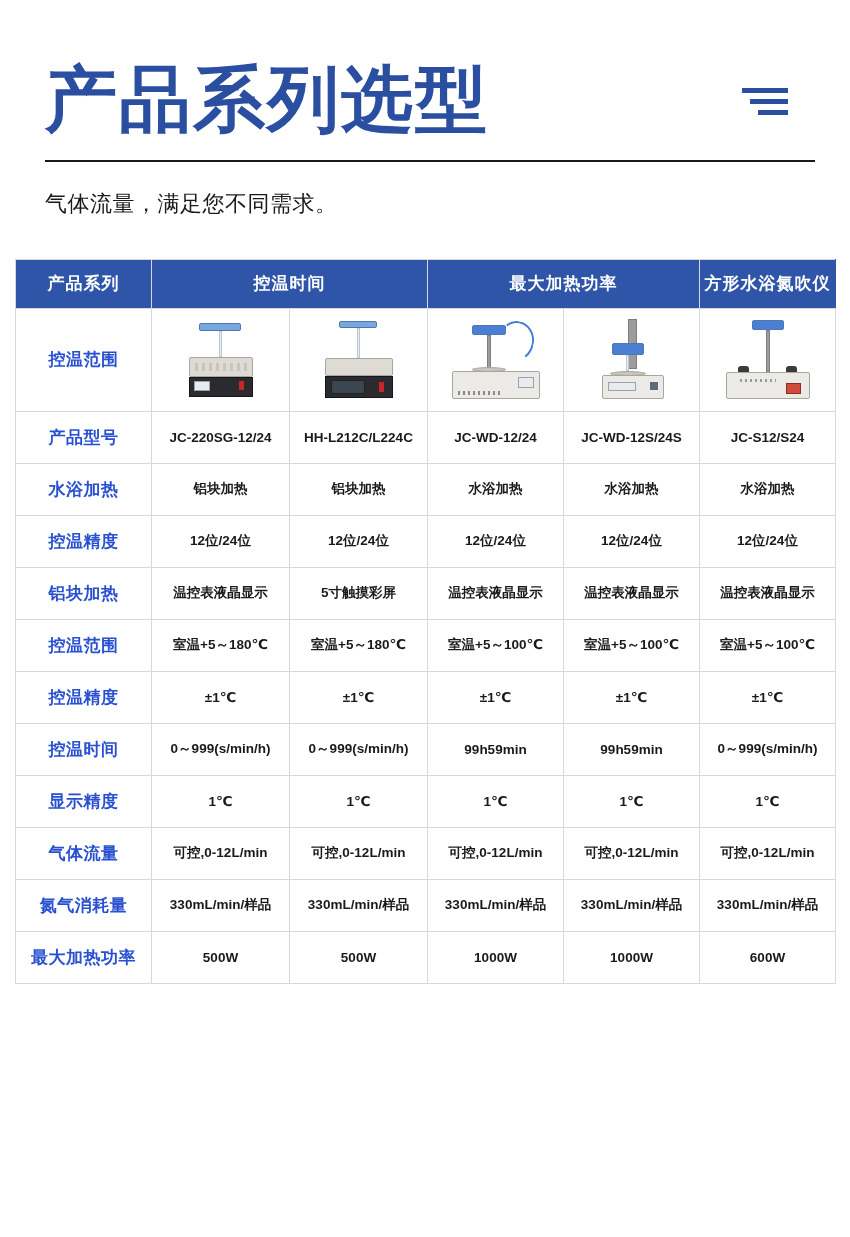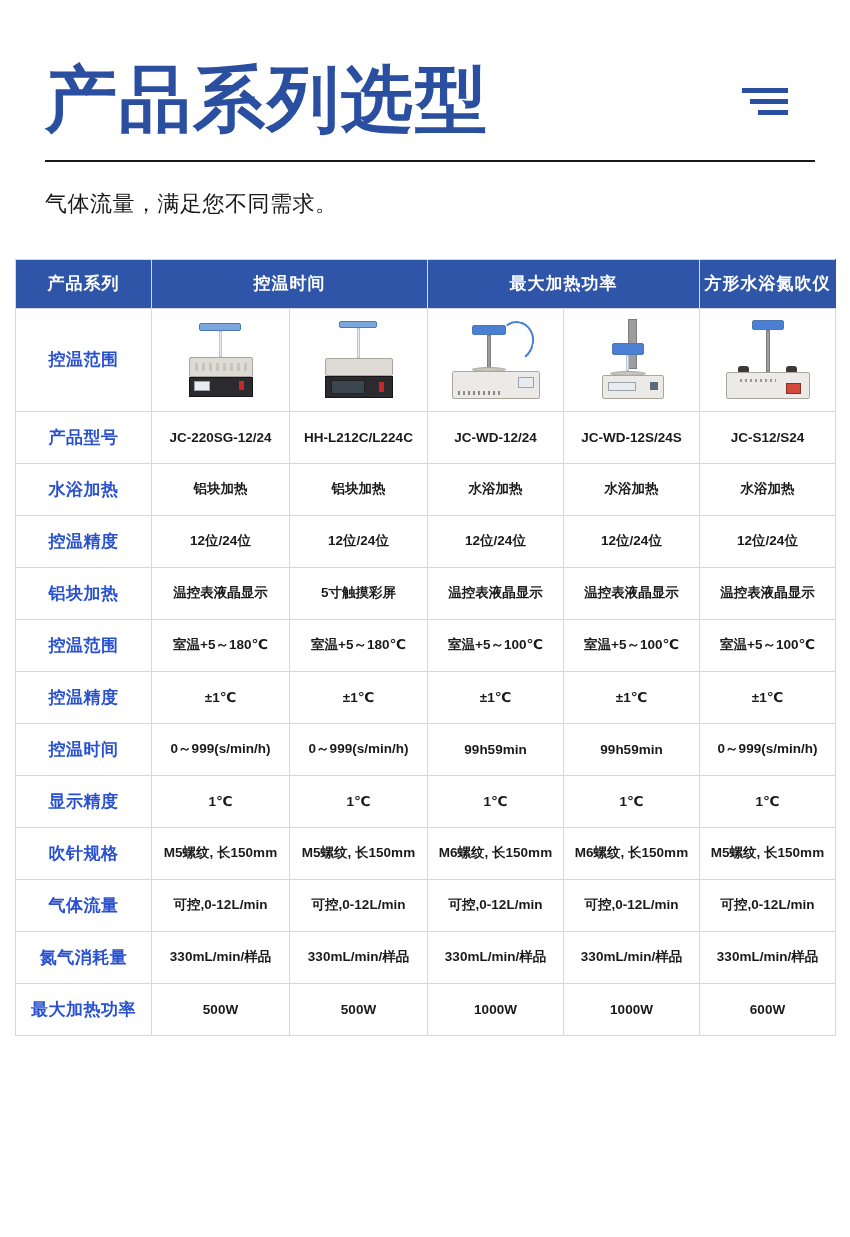--- a/index.html
+++ b/index.html
@@ -428,28 +428,20 @@
           <td class="rowlabel">显示精度</td>
           <td class="val">1℃</td>
           <td class="val">1℃</td>
           <td class="val">1℃</td>
           <td class="val">1℃</td>
           <td class="val">1℃</td>
         </tr>
 
 
 
-        <tr class="datarow">
-          <td class="rowlabel">吹针规格</td>
-          <td class="val">M5螺纹, 长150mm</td>
-          <td class="val">M5螺纹, 长150mm</td>
-          <td class="val">M6螺纹, 长150mm</td>
-          <td class="val">M6螺纹, 长150mm</td>
-          <td class="val">M5螺纹, 长150mm</td>
-        </tr>
 
 
         <tr class="datarow">
           <td class="rowlabel">气体流量</td>
           <td class="val">可控,0-12L/min</td>
           <td class="val">可控,0-12L/min</td>
           <td class="val">可控,0-12L/min</td>
           <td class="val">可控,0-12L/min</td>
           <td class="val">可控,0-12L/min</td>
         </tr>

